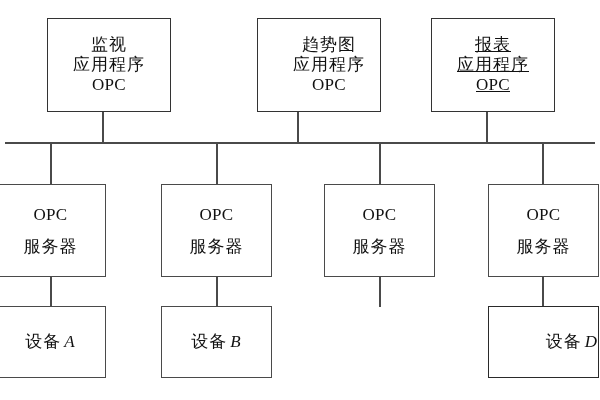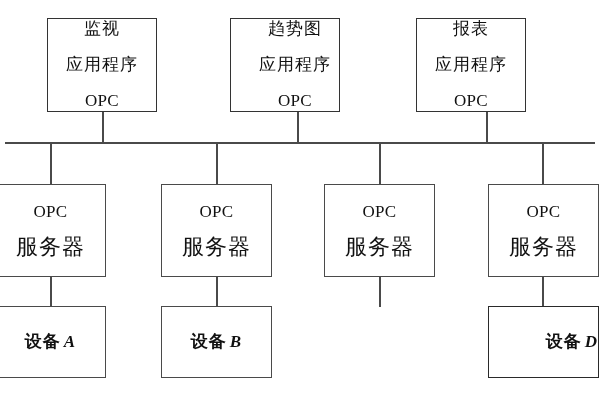--- a/index.html
+++ b/index.html
@@ -33,69 +33,67 @@
   }
   .node .line {
     display: block;
     line-height: 1.16;
     white-space: nowrap;
   }
 
   
   .app-box {
     top: 18px;
-    width: 110px;
+    width: 124px;
     height: 94px;
     border-color: #333333;
     border-width: 1.8px;
-    gap: 16px;
   }
   .app-box .cn {
     font-size: 17px;
     letter-spacing: 1px;
   }
   .app-box .en {
     font-size: 17px;
     letter-spacing: 0.3px;
     margin-top: 1px;
   }
   #app-monitor { left: 47px; }
-  #app-trend   { left: 230px; padding-left: 20px; }
-  #app-report  { left: 416px; }
+  #app-trend   { left: 257px; padding-left: 20px; }
+  #app-report  { left: 431px; text-decoration: underline; }
 
   
   .server-box {
     top: 184px;
     width: 111px;
     height: 93px;
   }
   .server-box .en {
     font-size: 17px;
     letter-spacing: 0.3px;
   }
   .server-box .cn {
-    font-size: 22px;
+    font-size: 17px;
     letter-spacing: 1px;
     margin-top: 12px;
   }
   #srv-1 { left: -5px; }
   #srv-2 { left: 161px; }
   #srv-3 { left: 324px; }
   #srv-4 { left: 488px; }
 
   
   .device-box {
     top: 306px;
     width: 111px;
     height: 72px;
   }
   .device-box .cn {
     font-size: 17px;
     letter-spacing: 1px;
-    font-weight: bold;
   }
   .device-box .cn em {
     font-style: italic;
     font-size: 17px;
     padding-left: 3px;
   }
   #dev-1 { left: -5px; }
   #dev-2 { left: 161px; justify-content: center; }
   #dev-3 { left: 324px; }
   #dev-4 { left: 488px; border-color: #2a2a2a; align-items: flex-end; }

